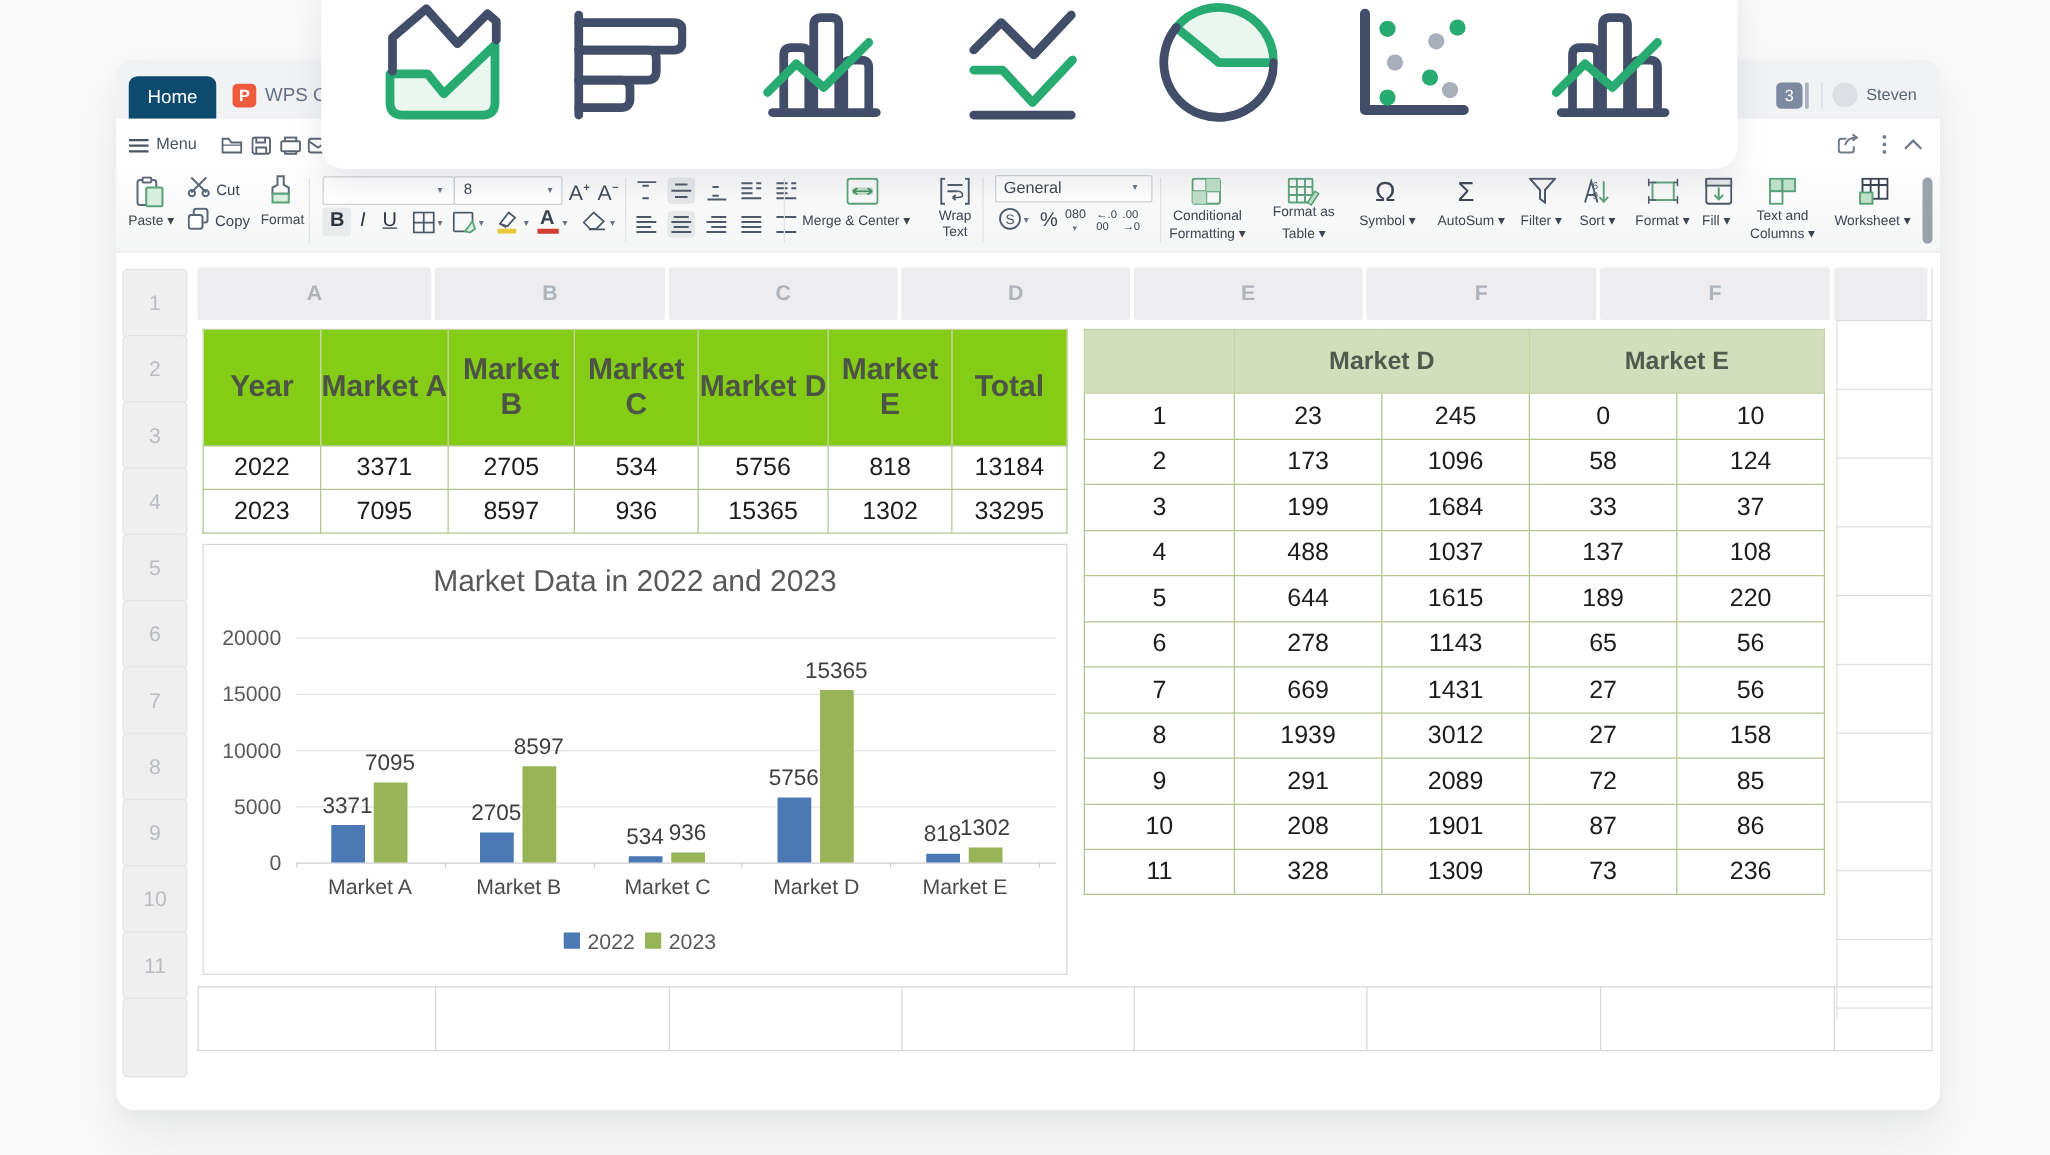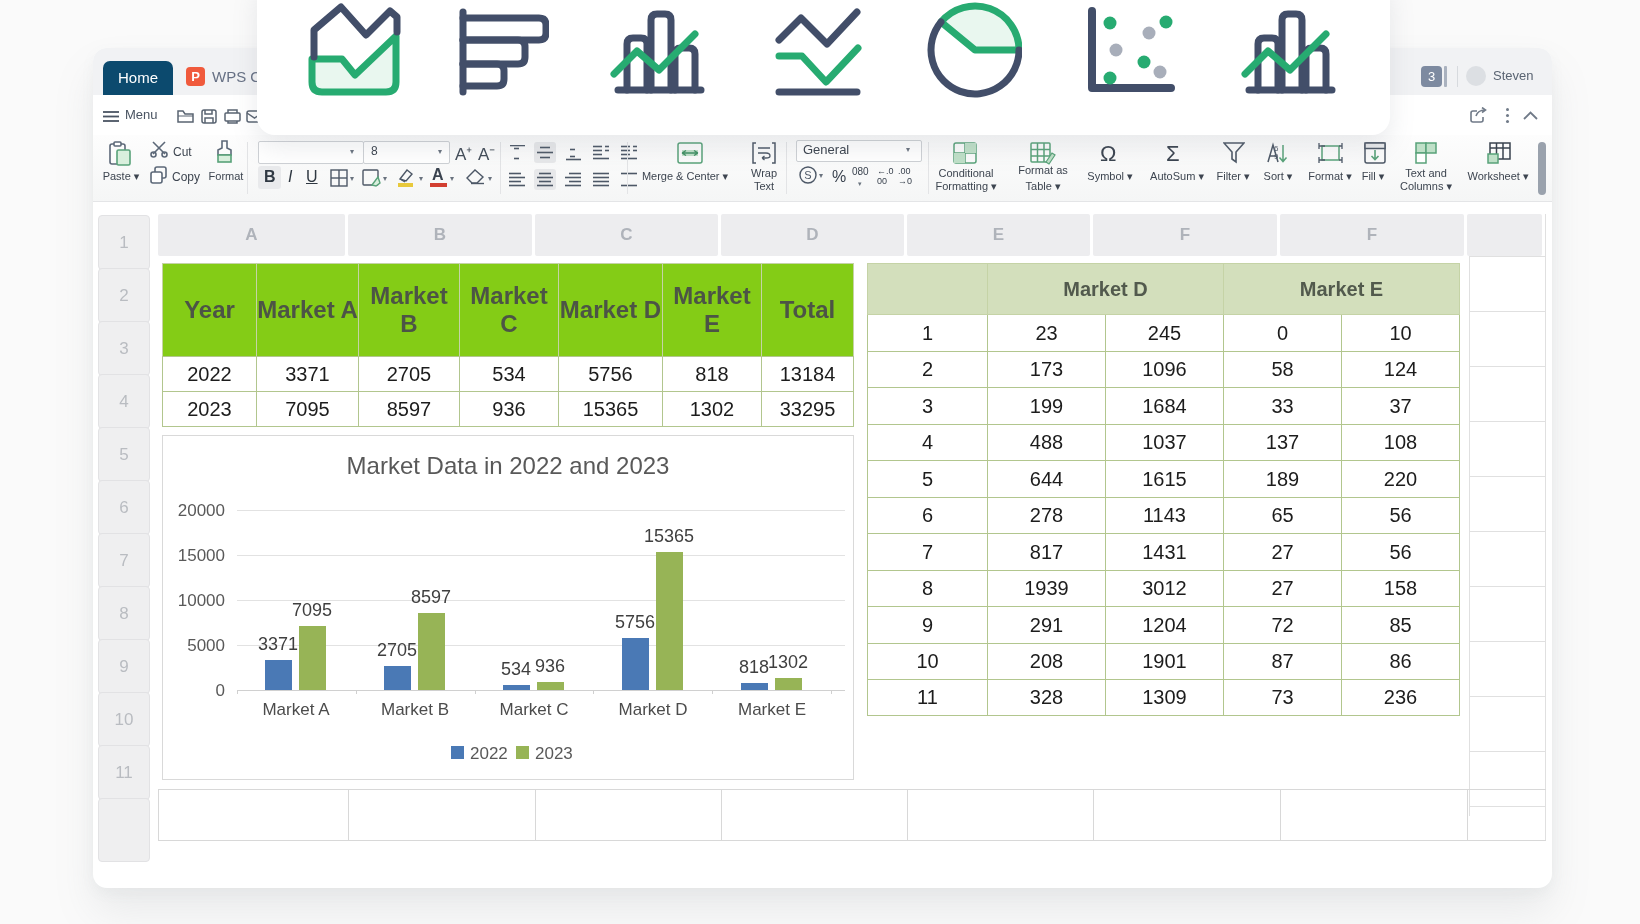--- a/index.html
+++ b/index.html
@@ -415,36 +415,36 @@
       </tr>
       <tr style="height:36px;">
         <td>6</td>
         <td>278</td>
         <td>1143</td>
         <td>65</td>
         <td>56</td>
       </tr>
       <tr style="height:37px;">
         <td>7</td>
-        <td>817</td>
+        <td>669</td>
         <td>1431</td>
         <td>27</td>
         <td>56</td>
       </tr>
       <tr style="height:36px;">
         <td>8</td>
         <td>1939</td>
         <td>3012</td>
         <td>27</td>
         <td>158</td>
       </tr>
       <tr style="height:37px;">
         <td>9</td>
         <td>291</td>
-        <td>1204</td>
+        <td>2089</td>
         <td>72</td>
         <td>85</td>
       </tr>
       <tr style="height:36px;">
         <td>10</td>
         <td>208</td>
         <td>1901</td>
         <td>87</td>
         <td>86</td>
       </tr>

